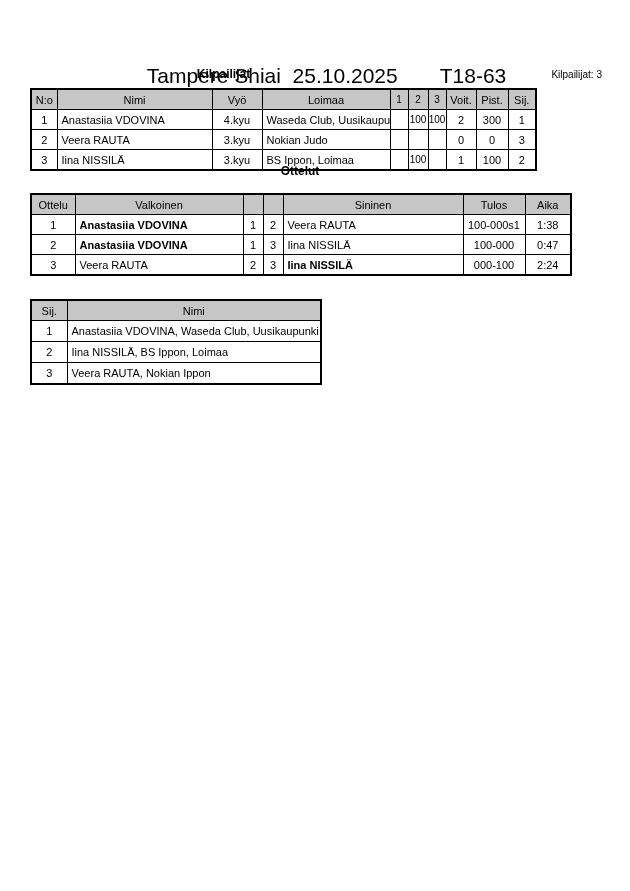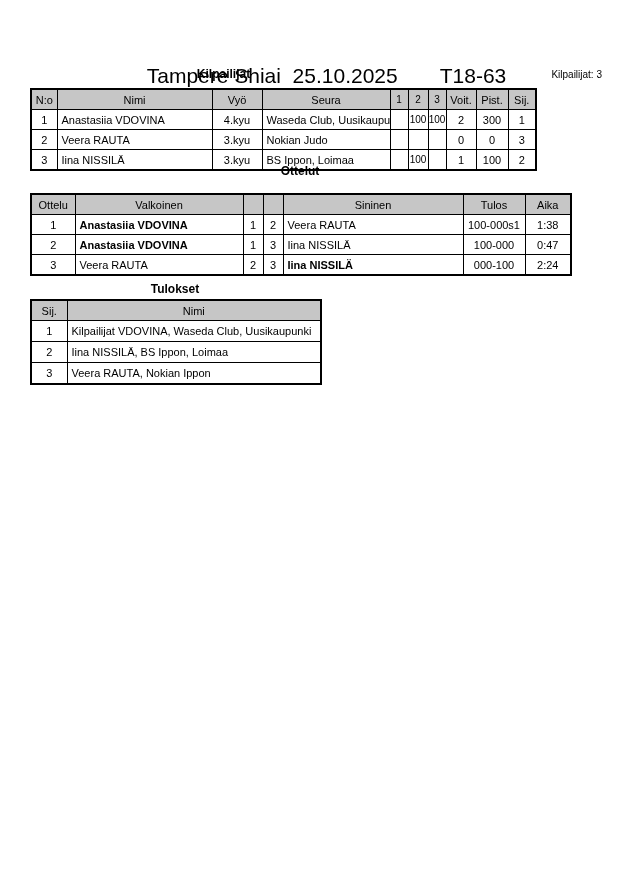--- a/index.html
+++ b/index.html
@@ -59,21 +59,21 @@
         <col style="width:18px">
       <col style="width:30px">
         <col style="width:32px">
         <col style="width:28px">
     </colgroup>
     <tbody>
         <tr>
       <th>N:o</th>
       <th>Nimi</th>
       <th>Vyö</th>
-      <th>Seura</th>
+      <th>Loimaa</th>
       <th class="sm">1</th>
       <th class="sm">2</th>
       <th class="sm">3</th>
       <th>Voit.</th>
       <th>Pist.</th>
       <th>Sij.</th>
     </tr>
     <tr>
       <td class="c">1</td>
       <td class="l">Anastasiia VDOVINA</td>
@@ -158,35 +158,34 @@
       <td class="l">Veera RAUTA</td>
       <td class="c">2</td>
       <td class="c">3</td>
       <td class="l bold">Iina NISSILÄ</td>
       <td class="c">000-100</td>
       <td class="c">2:24</td>
     </tr>
   </tbody>
     </table>
 
-  <div class="section-title sec-tulokset">Tulokset</div>
 
   <table class="t3">
     <colgroup>
       <col style="width:36px">
         <col style="width:254px">
     </colgroup>
     <tbody>
         <tr>
       <th>Sij.</th>
       <th>Nimi</th>
     </tr>
     <tr>
       <td class="c">1</td>
-      <td class="l">Kilpailijat VDOVINA, Waseda Club, Uusikaupunki</td>
+      <td class="l">Anastasiia VDOVINA, Waseda Club, Uusikaupunki</td>
     </tr>
     <tr>
       <td class="c">2</td>
       <td class="l">Iina NISSILÄ, BS Ippon, Loimaa</td>
     </tr>
     <tr>
       <td class="c">3</td>
       <td class="l">Veera RAUTA, Nokian Ippon</td>
     </tr>
   </tbody>

